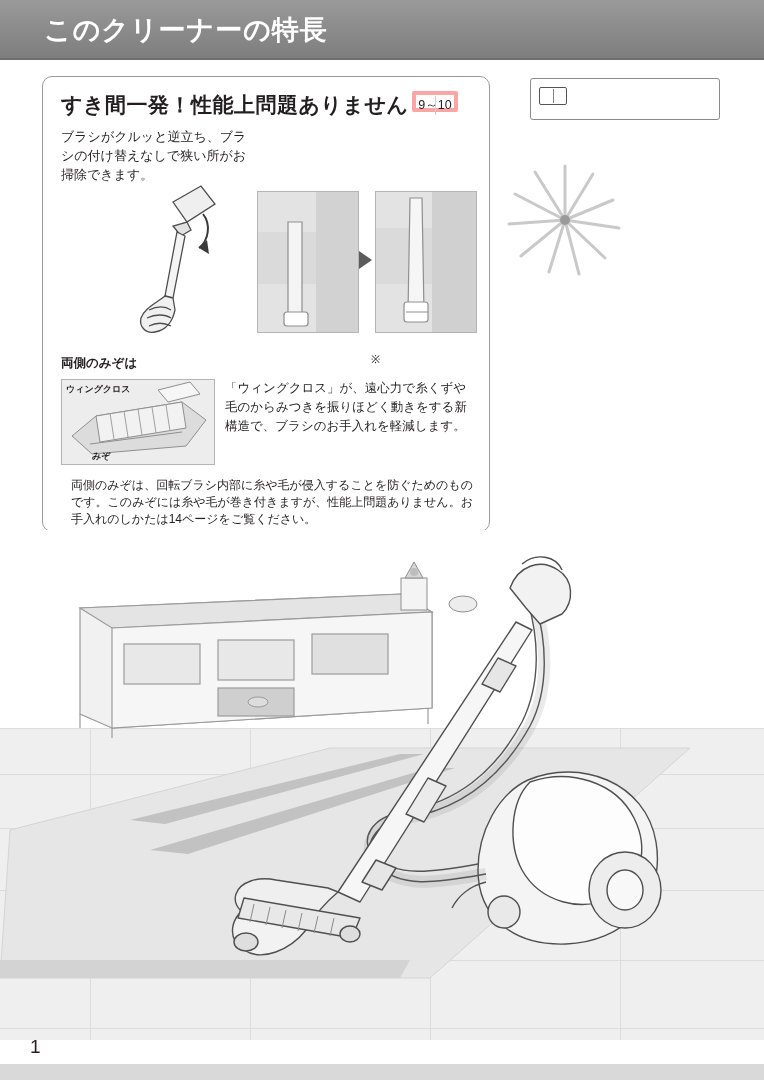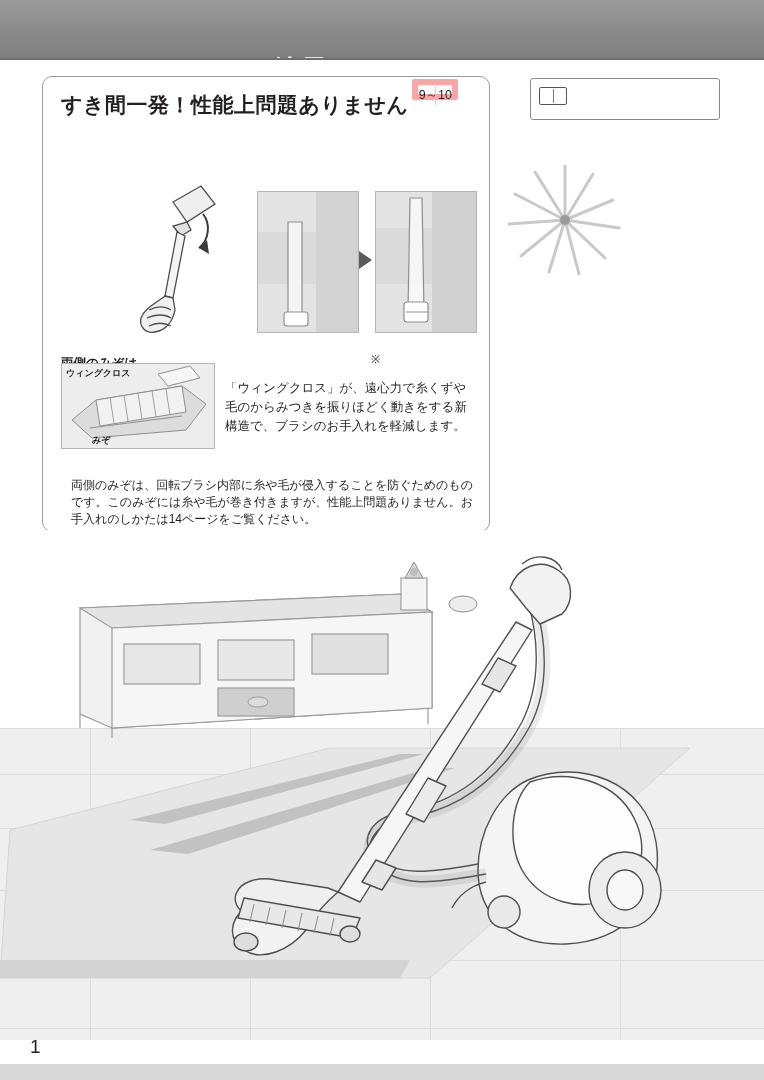--- a/index.html
+++ b/index.html
@@ -28,21 +28,20 @@
   }
   .page-header .title {
     position: absolute;
     left: 44px;
     top: 12px;
     font-size: 27px;
     font-weight: bold;
     color: #ffffff;
     letter-spacing: 1px;
     white-space: nowrap;
-    margin-top: 40px;
   }
   .header-underline {
     position: absolute;
     left: 0;
     top: 58px;
     width: 764px;
     height: 2px;
     background: #6f6f6f;
   }
 
@@ -105,28 +104,28 @@
     left: 18px;
     top: 14px;
     font-size: 21px;
     font-weight: bold;
     letter-spacing: 0.5px;
     white-space: nowrap;
   }
   .page-ref {
     position: absolute;
     left: 369px;
-    top: 2px;
+    top: 14px;
     width: 46px;
     height: 21px;
-    border: 6px solid #fca5a5;
+    border: 4px solid #fca5a5;
     border-radius: 2px;
     font-size: 12.5px;
     line-height: 21px;
-    text-align: right;
+    text-align: center;
     background: #fff;
     box-sizing: border-box;
   }
   .page-ref:before {
     content: "";
     position: absolute;
     left: 50%;
     top: 1px;
     width: 1px;
     height: 19px;
@@ -209,21 +208,21 @@
   .f2-aster {
     position: absolute;
     left: 328px;
     top: 274px;
     font-size: 11px;
   }
 
   .wing-photo {
     position: absolute;
     left: 18px;
-    top: 286px;
+    top: 302px;
     width: 152px;
     height: 84px;
     border: 1px solid #b4b4b4;
     background: #ececec;
     overflow: hidden;
   }
   .wing-caption {
     position: absolute;
     left: 4px;
     top: 3px;
@@ -368,20 +367,21 @@
     </g>
     <circle cx="60" cy="60" r="5" fill="#9a9a9a"></circle>
   </svg>
 </div>
 
 <div class="feature-panel">
 
   <div class="f-heading">すき間一発！性能上問題ありません</div>
   <div class="page-ref">9～10</div>
 
+  <div class="f-body1">ブラシがクルッと逆立ち、ブラシの付け替えなしで狭い所がお掃除できます。</div>
 
   <div class="illus1">
     <div class="illus-photo photoA">
       <div class="photo-line" style="left:0;top:40px;width:100px;height:1px;"></div>
       <div class="photo-line" style="left:0;top:92px;width:100px;height:1px;"></div>
       <div class="photo-line" style="left:54px;top:0;width:1px;height:140px;"></div>
       <svg width="100" height="140" viewBox="0 0 100 140" style="position:absolute;left:0;top:0;">
         <rect x="0" y="0" width="100" height="140" fill="#e3e3e3"></rect>
         <rect x="0" y="40" width="100" height="52" fill="#dadada"></rect>
         <rect x="58" y="0" width="42" height="140" fill="#d2d2d2"></rect>

